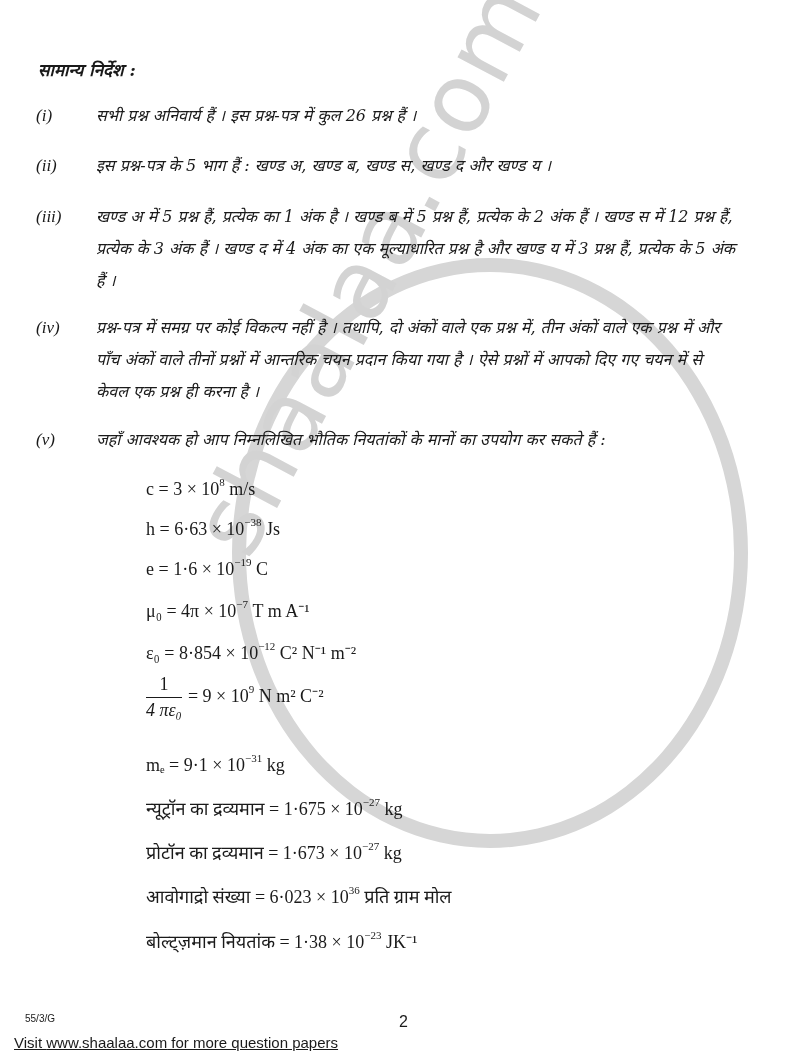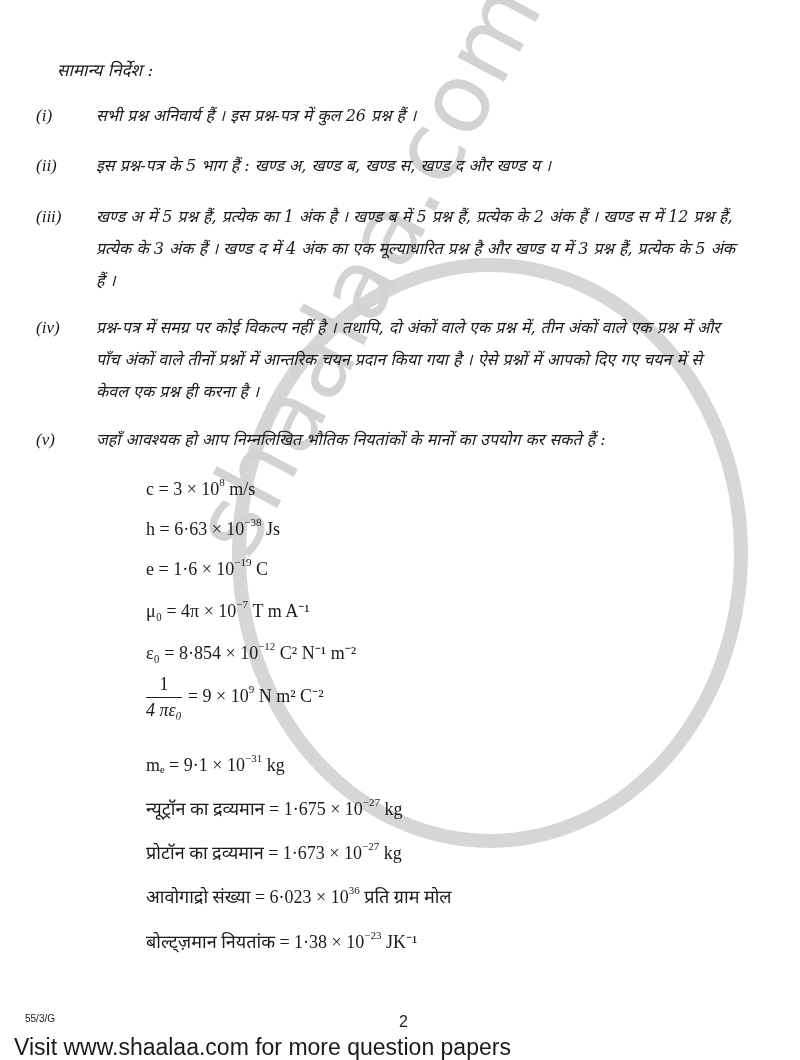--- a/index.html
+++ b/index.html
@@ -16,40 +16,40 @@
     }
     .watermark-text {
       position: absolute; left: 170px; top: 520px;
       font-family: "DejaVu Sans", "Liberation Sans", sans-serif;
       font-size: 96px; color: #d3d3d3; letter-spacing: 2px;
       transform: rotate(-62deg); transform-origin: left top;
       white-space: nowrap; pointer-events: none;
     }
     .heading {
       position: absolute; left: 38px; top: 58px;
-      font-size: 17px; font-style: italic; font-weight: normal; margin-left: 19px;
+      font-size: 17px; font-style: italic; font-weight: bold;
     }
     .item { position: absolute; left: 36px; width: 700px; font-size: 16px; font-style: italic; }
     .item .num { position: absolute; left: 0; top: 0; font-family: "Liberation Serif", serif; font-size: 17px; }
     .item .body { position: absolute; left: 60px; width: 640px; line-height: 32px; }
     .constants { position: absolute; left: 146px; top: 462px; }
     .const {
       position: absolute; left: 0; white-space: nowrap;
       font-family: "Liberation Serif", serif; font-size: 18px;
     }
     .const sup { font-size: 11px; position: relative; top: -2px; }
     .frac { display: inline-block; text-align: center; vertical-align: middle; margin-right: 6px; }
     .frac .n { display: block; border-bottom: 1px solid #1a1a1a; padding: 0 2px 2px; }
     .frac .d { display: block; padding-top: 2px; font-style: italic; }
     .footer-code { position: absolute; left: 25px; top: 1013px;
       font-family: "Liberation Sans", sans-serif; font-size: 10px; }
     .footer-page { position: absolute; left: 399px; top: 1013px;
       font-family: "Liberation Sans", sans-serif; font-size: 16px; }
     .footer-visit { position: absolute; left: 14px; top: 1034px;
-      font-family: "Liberation Sans", sans-serif; font-size: 23px; }
+      font-family: "Liberation Sans", sans-serif; font-size: 15px; text-decoration: underline; }
     .footer-visit a { color: #1a1a1a; text-decoration: none; }
   </style>
 </head>
 <body>
 
 <div class="page">
   <div class="watermark"></div>
   <div class="watermark-text">shaalaa.com</div>
 
   <div class="heading">सामान्य निर्देश :</div>

